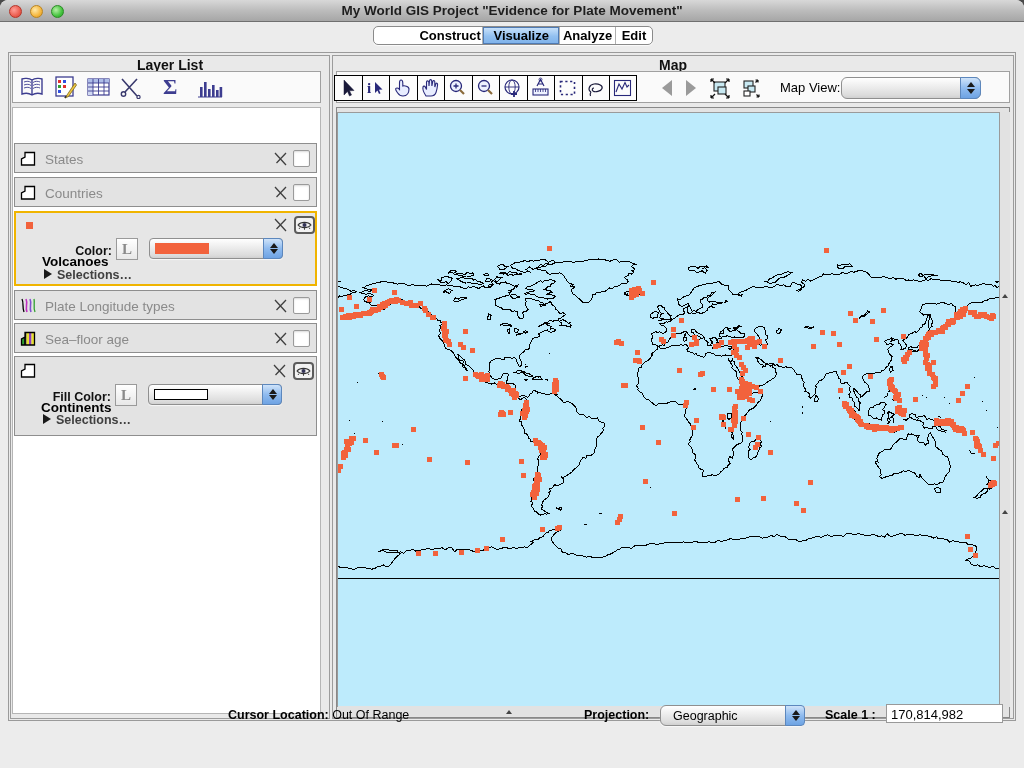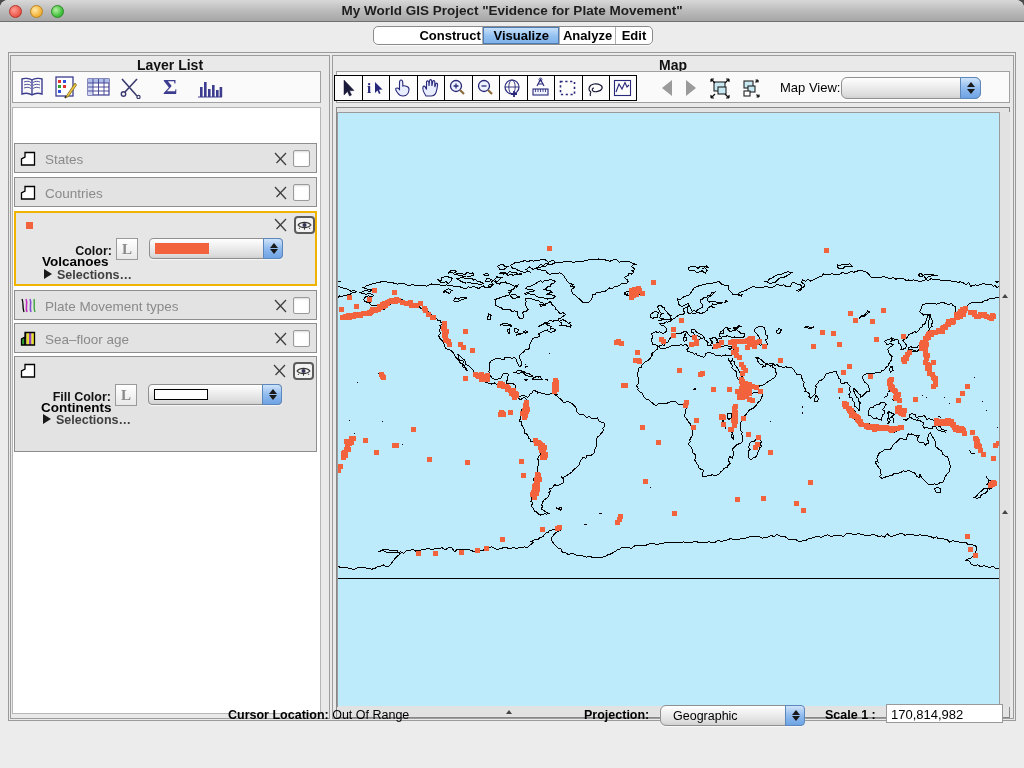--- a/index.html
+++ b/index.html
@@ -154,21 +154,21 @@
     <div class="tri" style="top:56px; left:28px;"></div>
     <div class="selrow" style="top:55px; left:41px;">Selections…</div>
   </div>
   <div class="lrow" style="top:290px; height:30px;">
     <svg style="position:absolute;left:5px;top:6px" width="18" height="18" viewBox="0 0 18 18">
       <path d="M2 2 C4 6,2 10,4 15" stroke="#000" stroke-width="1.3" fill="none"></path>
       <path d="M6 2 C8 6,5 11,7 15" stroke="#c030c0" stroke-width="1.6" fill="none"></path>
       <path d="M10 2 C12 6,9 11,11 15" stroke="#8050d0" stroke-width="1.6" fill="none"></path>
       <path d="M14 2 C15 6,13 10,15 15" stroke="#30a030" stroke-width="1.3" fill="none"></path>
     </svg>
-    <div class="lbl" style="top:8px; left:30px;">Plate Movement types</div>
+    <div class="lbl" style="top:8px; left:30px;">Plate Longitude types</div>
     <svg class="xbtn" style="top:7px;" viewBox="0 0 16 16">
         <path d="M2 2 L13 14 M13 2 L3.5 12" stroke="#404040" stroke-width="1.3" fill="none"></path>
       </svg>
     <div class="cbox" style="top:6px;"></div>
   </div>
   <div class="lrow" style="top:323px; height:30px;">
     <svg style="position:absolute;left:5px;top:7px" width="17" height="16" viewBox="0 0 17 16">
       <defs>
           <clipPath id="sfc">
             <path d="M5 1.5 L14.5 1.5 L14.5 14 L1.5 14 L1.5 8 L5 6 Z"></path>
@@ -182,21 +182,21 @@
         <rect x="11.5" y="1" width="3" height="14" fill="#e8e030"></rect>
       </g>
       <path d="M5 1.5 L14.5 1.5 L14.5 14 L1.5 14 L1.5 8 L5 6 Z" fill="none" stroke="#000" stroke-width="1.3"></path>
     </svg>
     <div class="lbl" style="top:8px; left:30px;">Sea–floor age</div>
     <svg class="xbtn" style="top:7px;" viewBox="0 0 16 16">
         <path d="M2 2 L13 14 M13 2 L3.5 12" stroke="#404040" stroke-width="1.3" fill="none"></path>
       </svg>
     <div class="cbox" style="top:6px;"></div>
   </div>
-  <div class="lrow" style="top:356px; height:96px;">
+  <div class="lrow" style="top:356px; height:80px;">
     <svg style="position:absolute;left:5px;top:6px" width="17" height="16" viewBox="0 0 17 16">
         <path d="M5 1.5 L14.5 1.5 L14.5 14 L1.5 14 L1.5 8 L5 6 Z" fill="#fff" stroke="#000" stroke-width="1.3"></path>
       </svg>
     <div class="lbl on" style="top:7px; left:26px;">Continents</div>
     <svg class="xbtn" style="top:6px; left:257px;" viewBox="0 0 16 16">
         <path d="M2 2 L13 14 M13 2 L3.5 12" stroke="#404040" stroke-width="1.3" fill="none"></path>
       </svg>
     <div class="eye" style="top:5px; left:278px;">
       <svg width="17" height="14" viewBox="0 0 17 14" style="margin:0 auto;display:block">
         <path d="M2 7 C5 3.5,12 3.5,15 7 C12 10.5,5 10.5,2 7 Z" fill="none" stroke="#333" stroke-width="1.1"></path>

